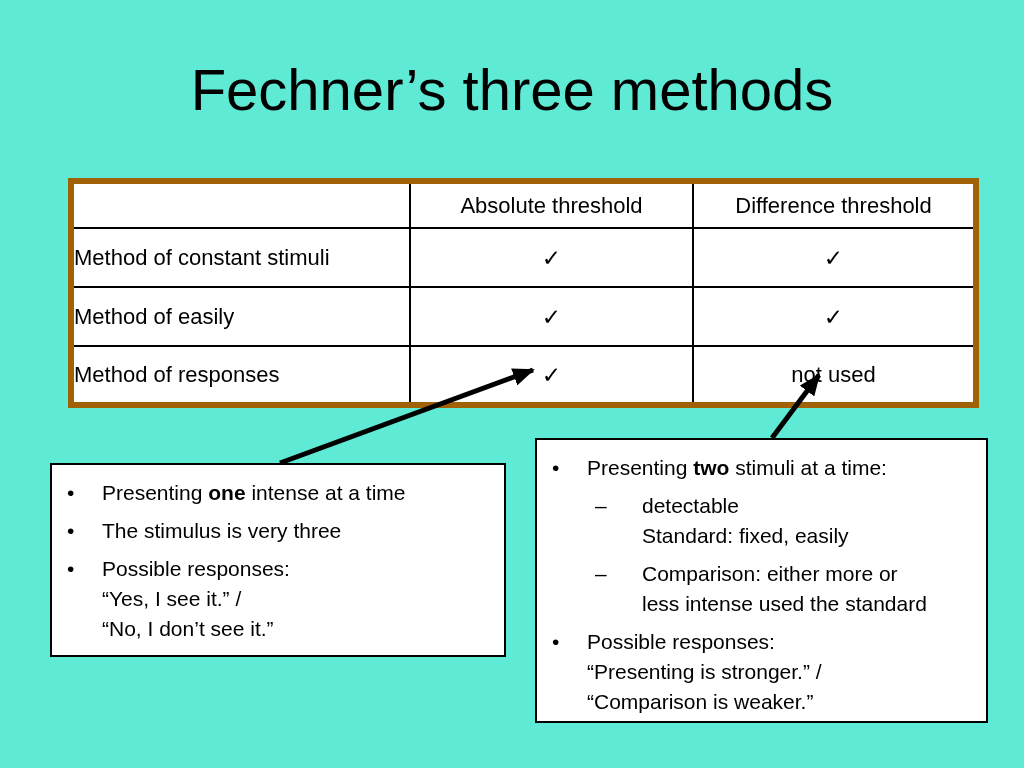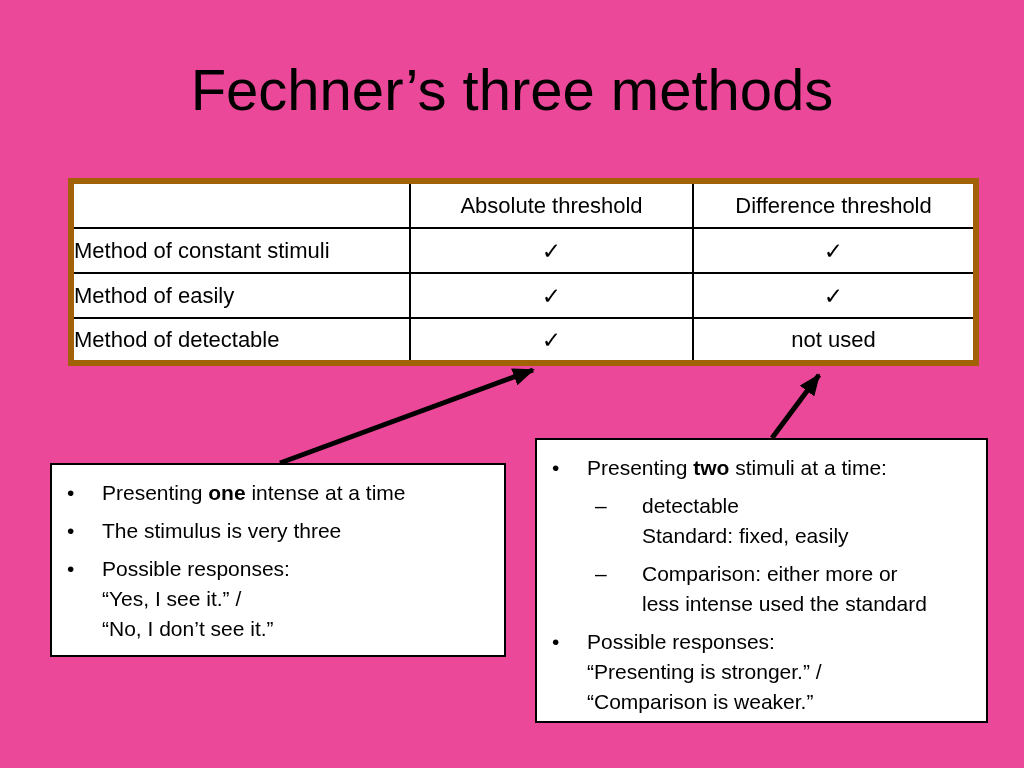--- a/index.html
+++ b/index.html
@@ -1,35 +1,35 @@
 <!DOCTYPE html>
 <html><head>
 <meta charset="utf-8">
 <style>
   html,body{margin:0;padding:0;background:#ffffff;}
   .slide{
-    position:relative;width:1024px;height:768px;background:#ec4899;
+    position:relative;width:1024px;height:768px;background:#5eead4;
     font-family:"Liberation Sans","DejaVu Sans",sans-serif;color:#000;
     overflow:hidden;
   }
   .title{
     position:absolute;left:0;top:56px;width:1024px;margin:0;
     text-align:center;font-size:58px;font-weight:400;letter-spacing:0;
   }
   table.methods{
     position:absolute;left:68px;top:178px;
     width:905px;table-layout:fixed;border-collapse:collapse;
     border:6px solid #a16207;font-size:22px;
   }
   table.methods td,table.methods th{
     border:2px solid #000;padding:0;vertical-align:middle;
     font-weight:400;background:#fff;
   }
   table.methods thead tr{height:47px;}
-  table.methods tbody tr{height:45px;}
+  table.methods tbody tr{height:59px;}
   td.rowlabel{text-align:left;padding-left:12px;}
   td.center,th.center{text-align:center;}
   .check{font-size:23px;font-family:"DejaVu Sans",sans-serif;}
   .arrows{position:absolute;left:0;top:0;pointer-events:none;}
   .box{
     position:absolute;border:2px solid #000;background:#fff;
     font-size:21px;line-height:30px;
     padding:10px 10px 0 15px;box-sizing:border-box;
   }
   .left-box{left:50px;top:463px;width:456px;height:194px;}
@@ -67,21 +67,21 @@
         <td class="rowlabel">Method of constant stimuli</td>
         <td class="center check">✓</td>
         <td class="center check">✓</td>
       </tr>
       <tr>
         <td class="rowlabel">Method of easily</td>
         <td class="center check">✓</td>
         <td class="center check">✓</td>
       </tr>
       <tr>
-        <td class="rowlabel">Method of detectable</td>
+        <td class="rowlabel">Method of responses</td>
         <td class="center check">✓</td>
         <td class="center" style="font-size:22px">not used</td>
       </tr>
     </tbody>
   </table>
 
   <svg class="arrows" width="1024" height="768" viewBox="0 0 1024 768">
     <defs>
       <marker id="ah" markerWidth="4.4" markerHeight="3.6" refX="4.0" refY="1.8" orient="auto">
         <path d="M0,0 L4.4,1.8 L0,3.6 z" fill="#000"></path>

